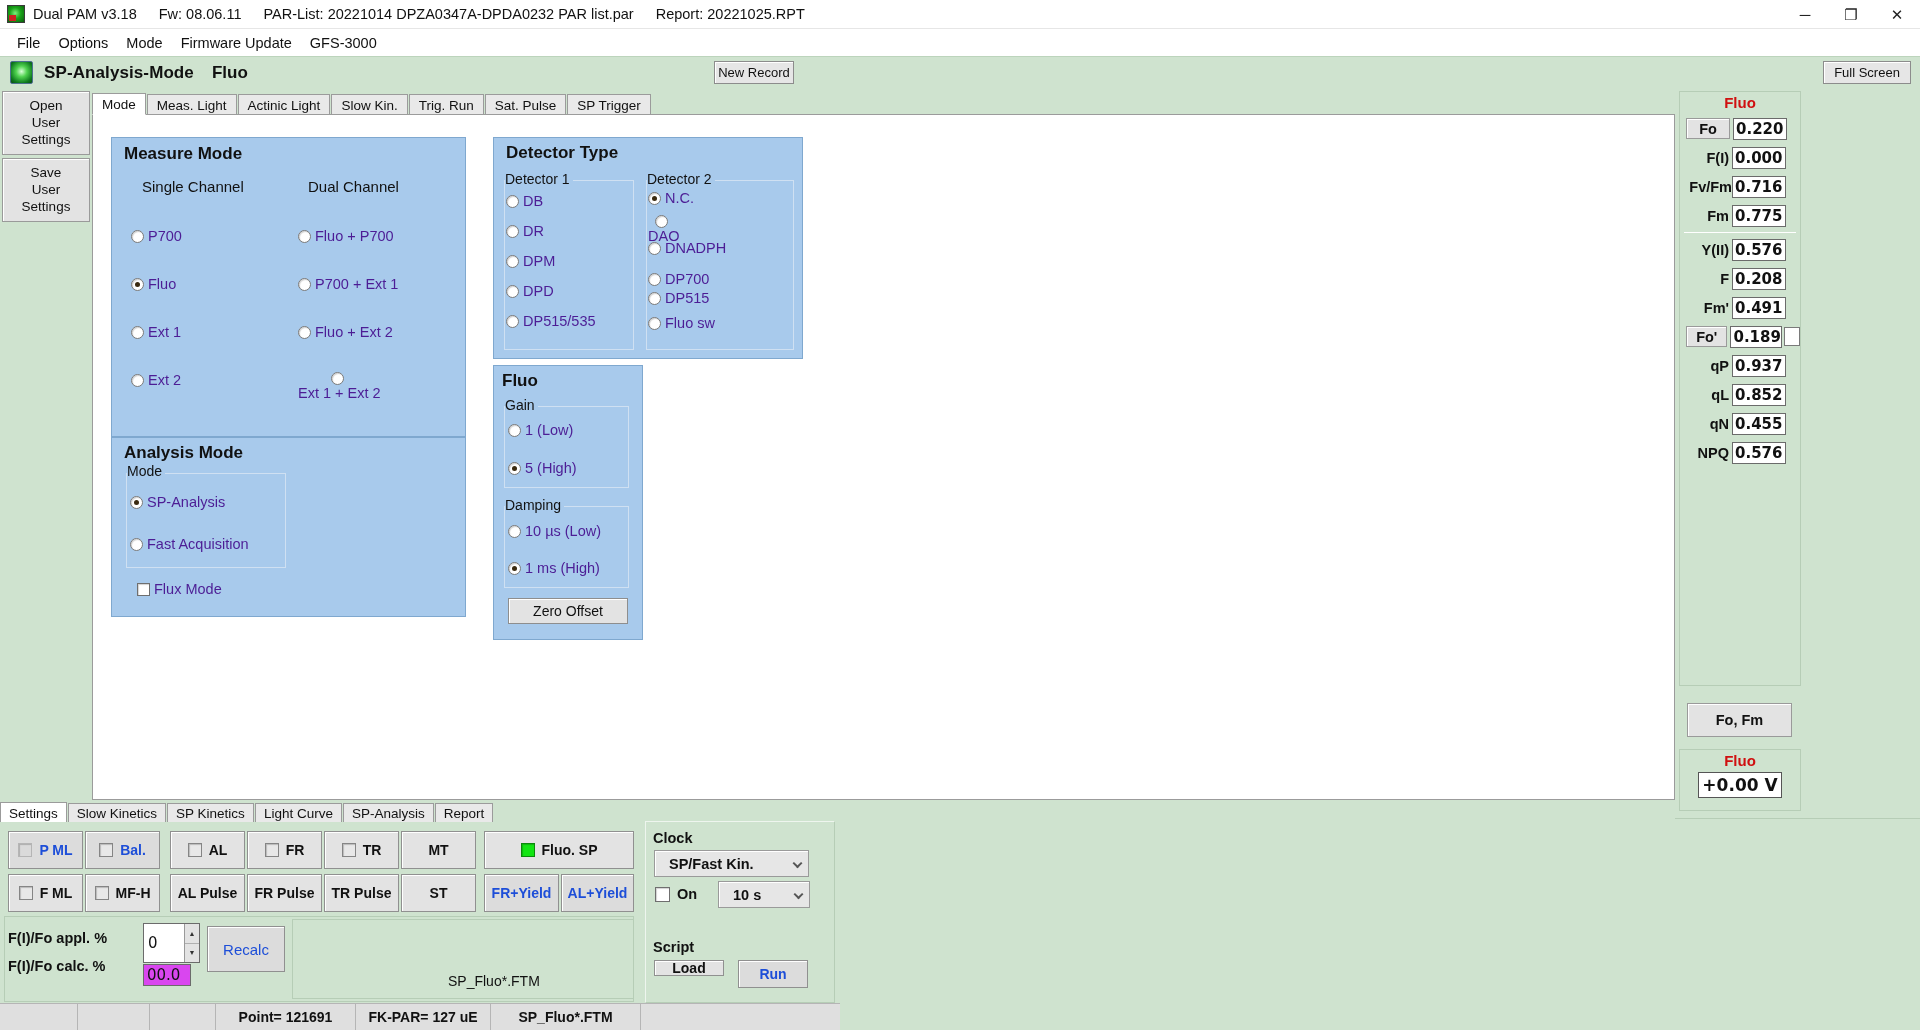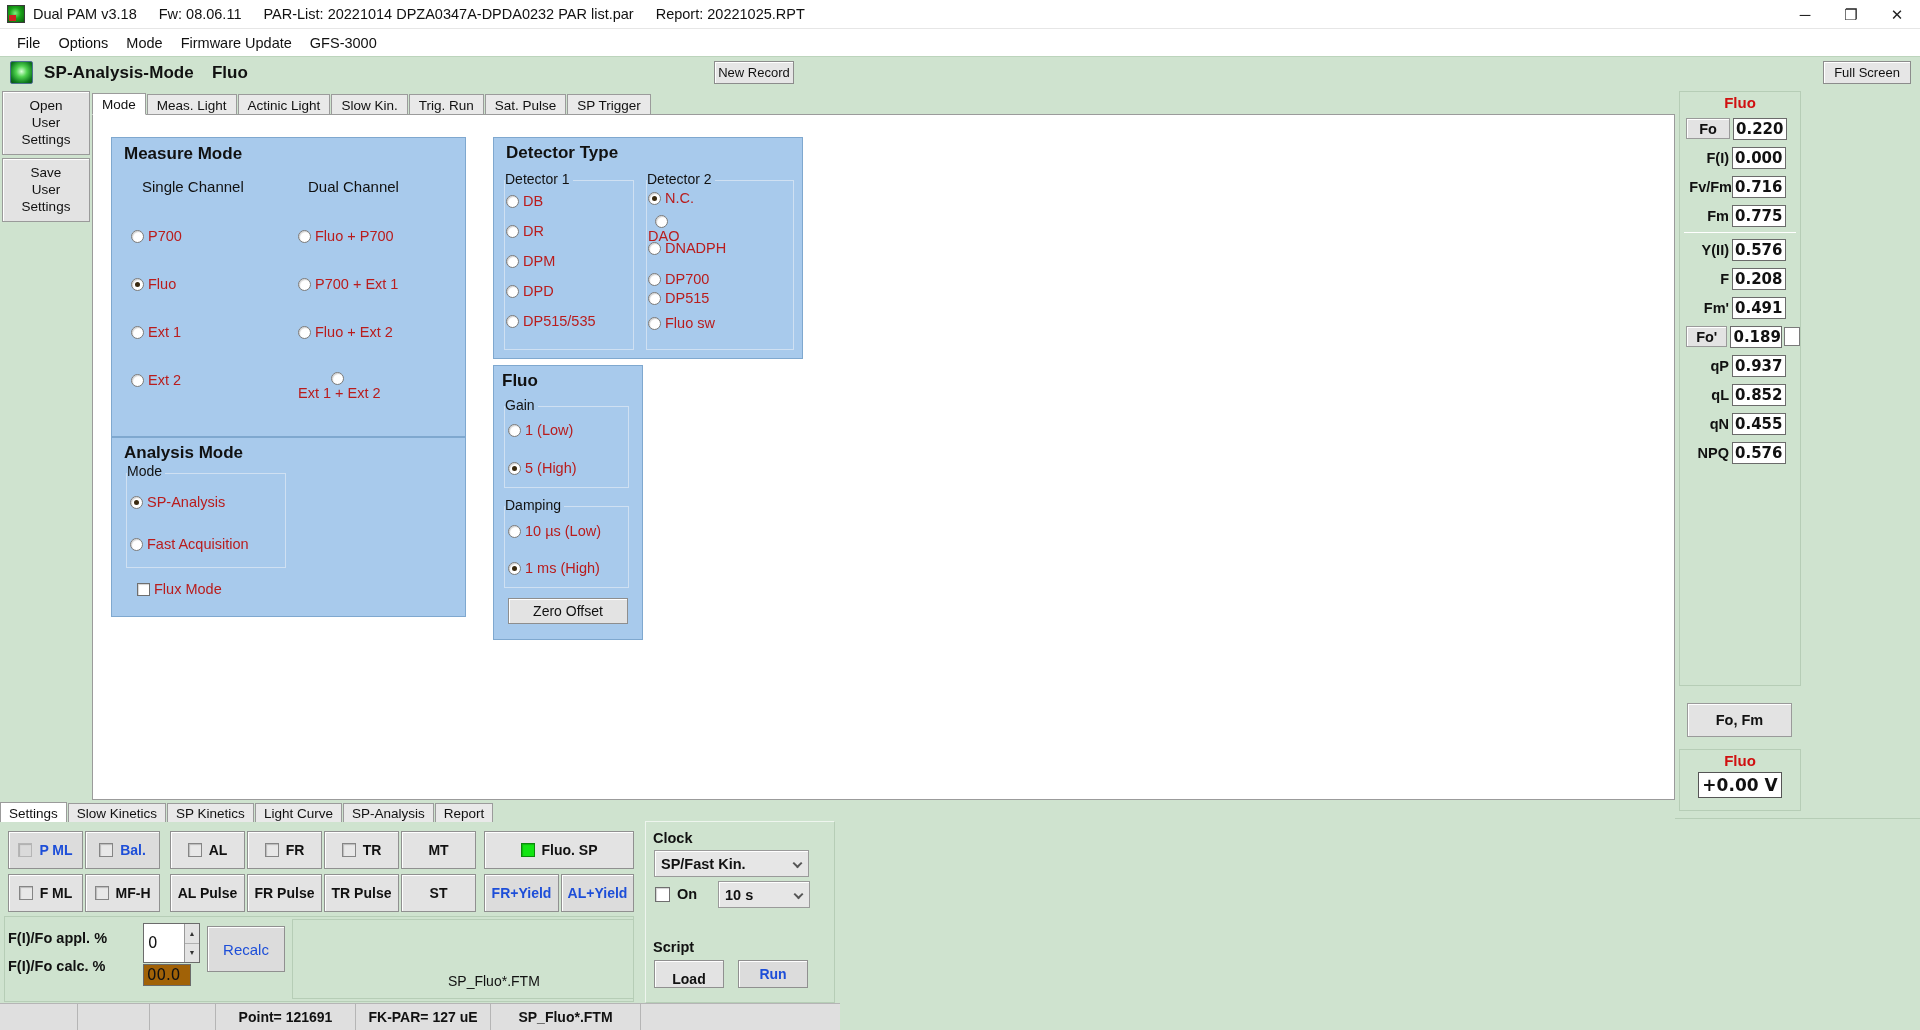--- a/index.html
+++ b/index.html
@@ -105,21 +105,21 @@
   .radio-row { position:absolute; display:flex; align-items:center; }
   .radio {
     width:13px; height:13px; border-radius:50%; border:1px solid #7a7a7a;
     background:#fff; flex:0 0 auto; position:relative; margin-right:4px;
     box-shadow:inset 1px 1px 1px rgba(0,0,0,0.18);
   }
   .radio.on::after {
     content:""; position:absolute; left:3px; top:3px; width:5px; height:5px;
     border-radius:50%; background:#3a2a10;
   }
-  .radio-label { font-size:14.5px; color:#b91c1c; white-space:nowrap; }
+  .radio-label { font-size:14.5px; color:#4c1d95; white-space:nowrap; }
 
   .cbx-row { position:absolute; display:flex; align-items:center; }
   .cbx {
     width:13px; height:13px; border:1px solid #6f6f6f; background:#fff;
     margin-right:4px; flex:0 0 auto;
     box-shadow:inset 1px 1px 1px rgba(0,0,0,0.18);
   }
   .colhead { position:absolute; font-size:15px; color:#111; }
 
   .btn-grey {
@@ -211,30 +211,30 @@
     position:absolute; background:#fff; border:1px solid #6b6b6b;
     display:flex; align-items:center;
   }
   .spin-val { flex:1; font-size:15px; color:#111; padding-left:4px; font-family:"DejaVu Sans", sans-serif; }
   .spin-arrows { width:15px; height:100%; display:flex; flex-direction:column; border-left:1px solid #9a9a9a; }
   .spin-a {
     flex:1; background:#e3e3e3; display:flex; align-items:center; justify-content:center;
     font-size:7px; color:#333; border-bottom:1px solid #b0b0b0;
   }
   .calc-box {
-    position:absolute; background:#a16207; border:1px solid #6b6b6b;
+    position:absolute; background:#d946ef; border:1px solid #6b6b6b;
     font-size:15px; color:#111; display:flex; align-items:center; padding-left:3px;
     font-family:"DejaVu Sans", sans-serif;
   }
   .panel-sunk { position:absolute; border:1px solid #b6cdb6; background:#cfe3cf; }
   .grp-lbl { font-size:14.5px; font-weight:bold; color:#111; }
   .combo {
     background:#e6e6e6; border:1px solid #9a9a9a; box-shadow:inset 1px 1px 0 #fff;
     display:flex; align-items:center; font-size:14.5px; font-weight:bold; color:#111;
-    padding-left:6px; position:relative;
+    padding-left:14px; position:relative;
   }
   .combo .chev {
     position:absolute; right:7px; top:50%; transform:translateY(-60%) rotate(45deg);
     width:7px; height:7px; border-right:2px solid #555; border-bottom:2px solid #555;
   }
 
   
   .statusbar {
     position:absolute; left:0; top:1003px; width:840px; height:27px;
     background:#dfdfdf; border-top:1px solid #b5b5b5; display:flex; align-items:center;
@@ -618,21 +618,21 @@
     </div>
     <div class="cbx-row" style="position:absolute; left:655px; top:64px;">
       <span class="cbx" style="width:15px;height:15px;"></span>
       <span class="grp-lbl" style="margin-left:3px;">On</span>
     </div>
     <div class="combo" style="position:absolute; left:718px; top:59px; width:92px; height:27px;">
       <span>10 s</span>
       <span class="chev"></span>
     </div>
     <div class="grp-lbl" style="position:absolute; left:653px; top:117px;">Script</div>
-    <div class="ctlbtn" style="left:654px; top:138px; width:70px; height:28px;align-items:flex-end;">
+    <div class="ctlbtn" style="left:654px; top:138px; width:70px; height:16px;">
       <span>Load</span>
       </div>
     <div class="ctlbtn dim" style="left:738px; top:138px; width:70px; height:28px;">
       <span>Run</span>
       </div>
 
   </div>
 
   <div class="statusbar">
     <div class="st-cell" style="width:78px;"></div>

